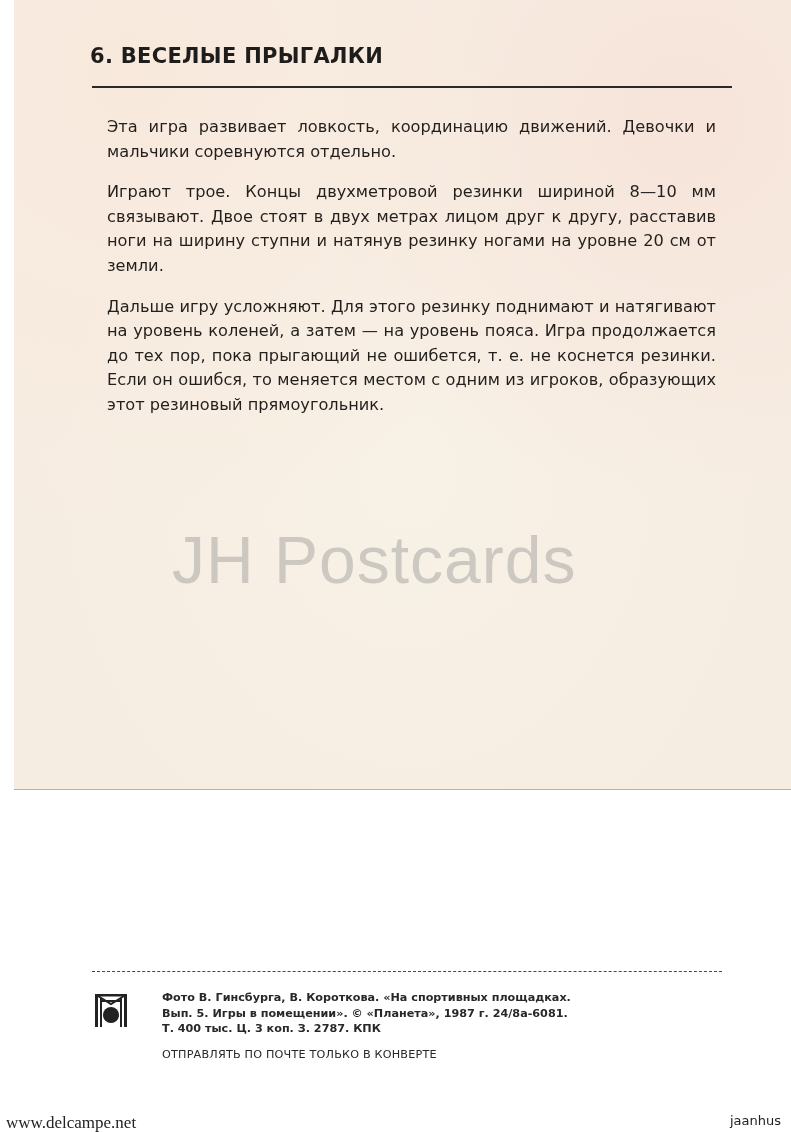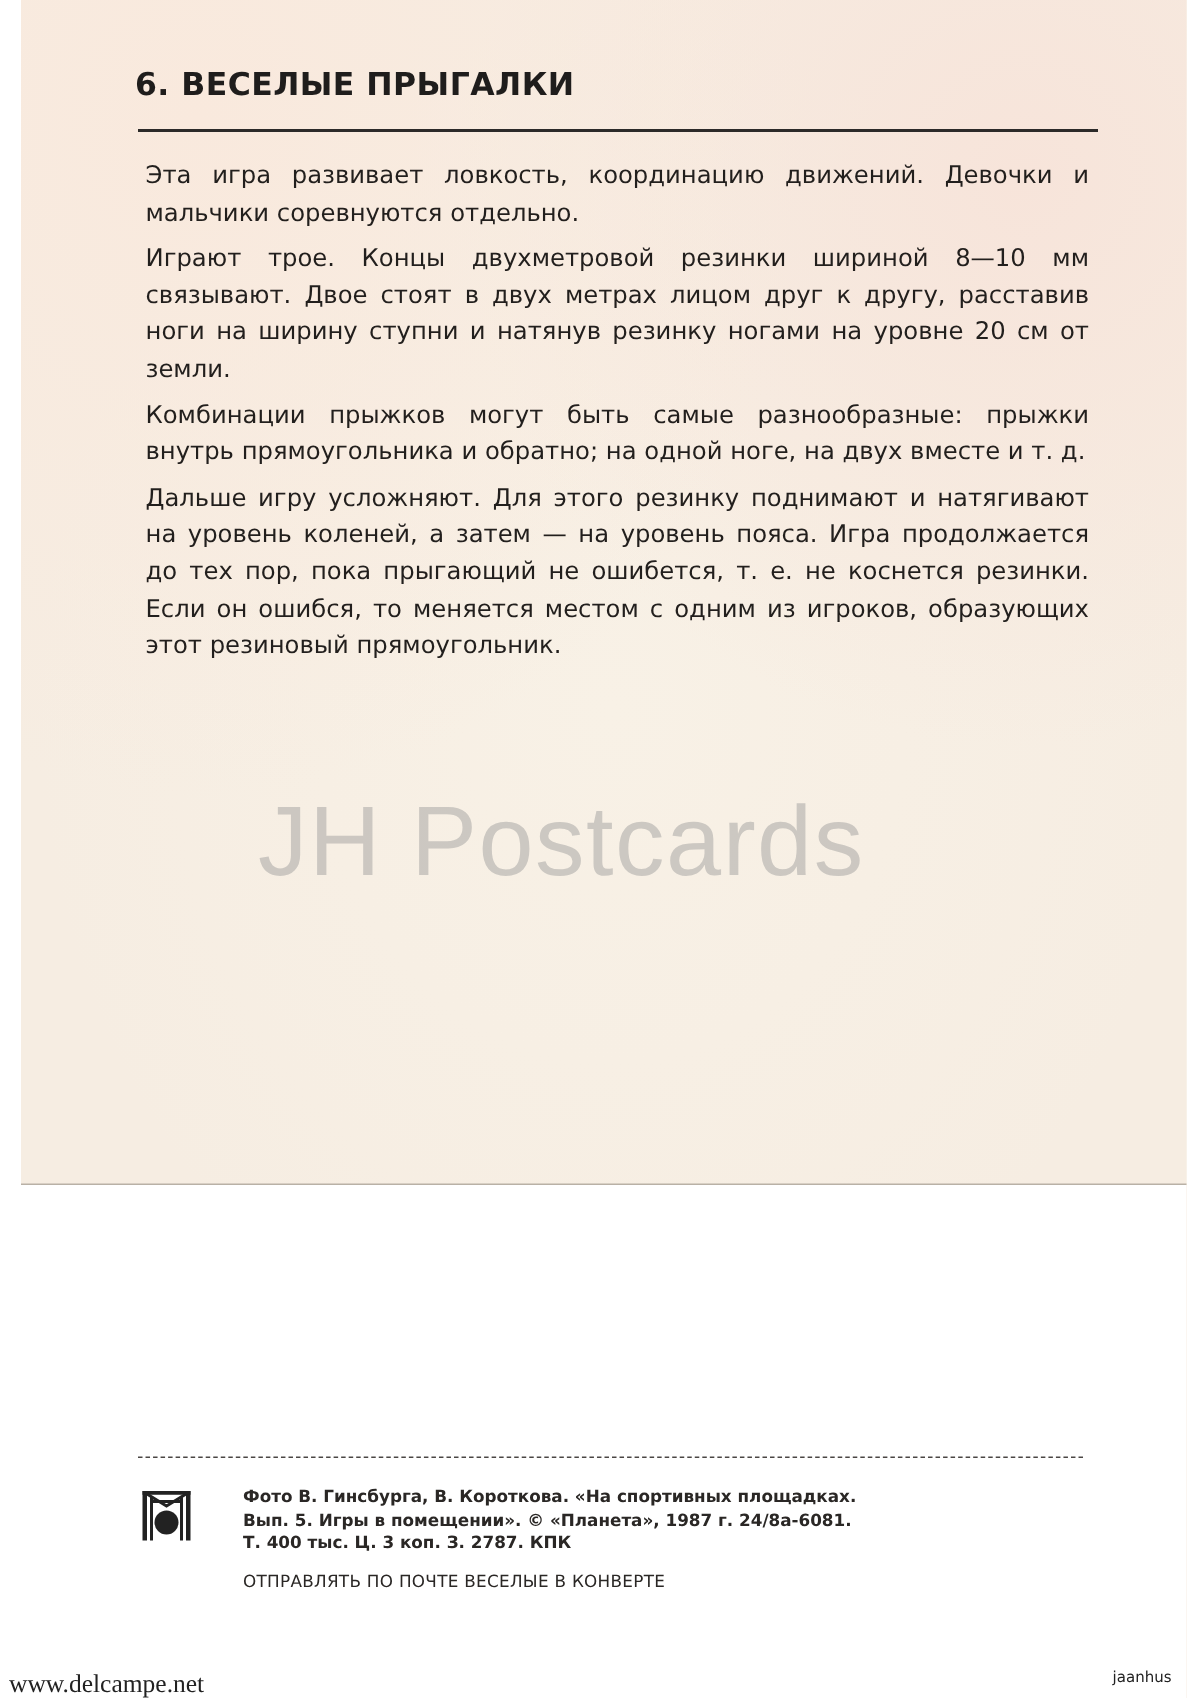--- a/index.html
+++ b/index.html
@@ -52,21 +52,21 @@
       left: 77px;
       top: 99px;
       width: 641px;
       font-family: "DejaVu Sans", sans-serif;
       font-size: 16.2px;
       line-height: 24.6px;
       color: #221f1d;
       text-align: justify;
     }
     .body-text p {
-      margin: 6px;
+      margin: 16px;
       text-indent: 0;
     }
     .watermark {
       position: absolute;
       left: 134px;
       top: 522px;
       font-family: "Liberation Sans", sans-serif;
       font-size: 66px;
       font-weight: normal;
       color: rgba(150, 150, 150, 0.45);
@@ -117,36 +117,35 @@
       top: 1113px;
       font-family: Liberation Serif, serif;
       font-size: 17px;
       color: #222222;
     }
     .site-right {
       position: absolute;
       right: 10px;
       top: 1113px;
       font-family: "DejaVu Sans", sans-serif;
-      font-size: 10px;
+      font-size: 13px;
       color: #222222;
     }
   </style>
 </head>
 <body>
 
 <div class="card">
 
   <h1 class="title">6. ВЕСЕЛЫЕ ПРЫГАЛКИ</h1>
   <div class="title-rule"></div>
 
   <div class="body-text">
     <p>Эта игра развивает ловкость, координацию движений. Девочки и мальчики соревнуются отдельно.</p>
     <p>Играют трое. Концы двухметровой резинки шириной 8—10 мм связывают. Двое стоят в двух метрах лицом друг к другу, расставив ноги на ширину ступни и натянув резинку ногами на уровне 20 см от земли.</p>
-    <p>Комбинации прыжков могут быть самые разнообразные: прыжки внутрь прямоугольника и обратно; на одной ноге, на двух вместе и т. д.</p>
     <p>Дальше игру усложняют. Для этого резинку поднимают и натягивают на уровень коленей, а затем — на уровень пояса. Игра продолжается до тех пор, пока прыгающий не ошибется, т. е. не коснется резинки. Если он ошибся, то меняется местом с одним из игроков, образующих этот резиновый прямоугольник.</p>
   </div>
 
   <div class="watermark">JH Postcards</div>
 
   <div class="footer-rule"></div>
 
   <div class="logo">
     <svg width="34" height="36" viewBox="0 0 34 36">
       <rect x="1" y="2" width="3" height="33" fill="#222"></rect>
@@ -159,17 +158,17 @@
       <circle cx="17" cy="23" r="8" fill="#222"></circle>
     </svg>
   </div>
 
   <div class="imprint">
     <div>Фото В. Гинсбурга, В. Короткова. «На спортивных площадках.</div>
     <div>Вып. 5. Игры в помещении». © «Планета», 1987 г. 24/8а-6081.</div>
     <div>Т. 400 тыс. Ц. 3 коп. З. 2787. КПК</div>
   </div>
 
-  <div class="mail-note">ОТПРАВЛЯТЬ ПО ПОЧТЕ ВЕСЕЛЫЕ В КОНВЕРТЕ</div>
+  <div class="mail-note">ОТПРАВЛЯТЬ ПО ПОЧТЕ ТОЛЬКО В КОНВЕРТЕ</div>
 </div>
 
 <div class="site-left">www.delcampe.net</div>
 <div class="site-right">jaanhus</div>
 
 </body></html>

